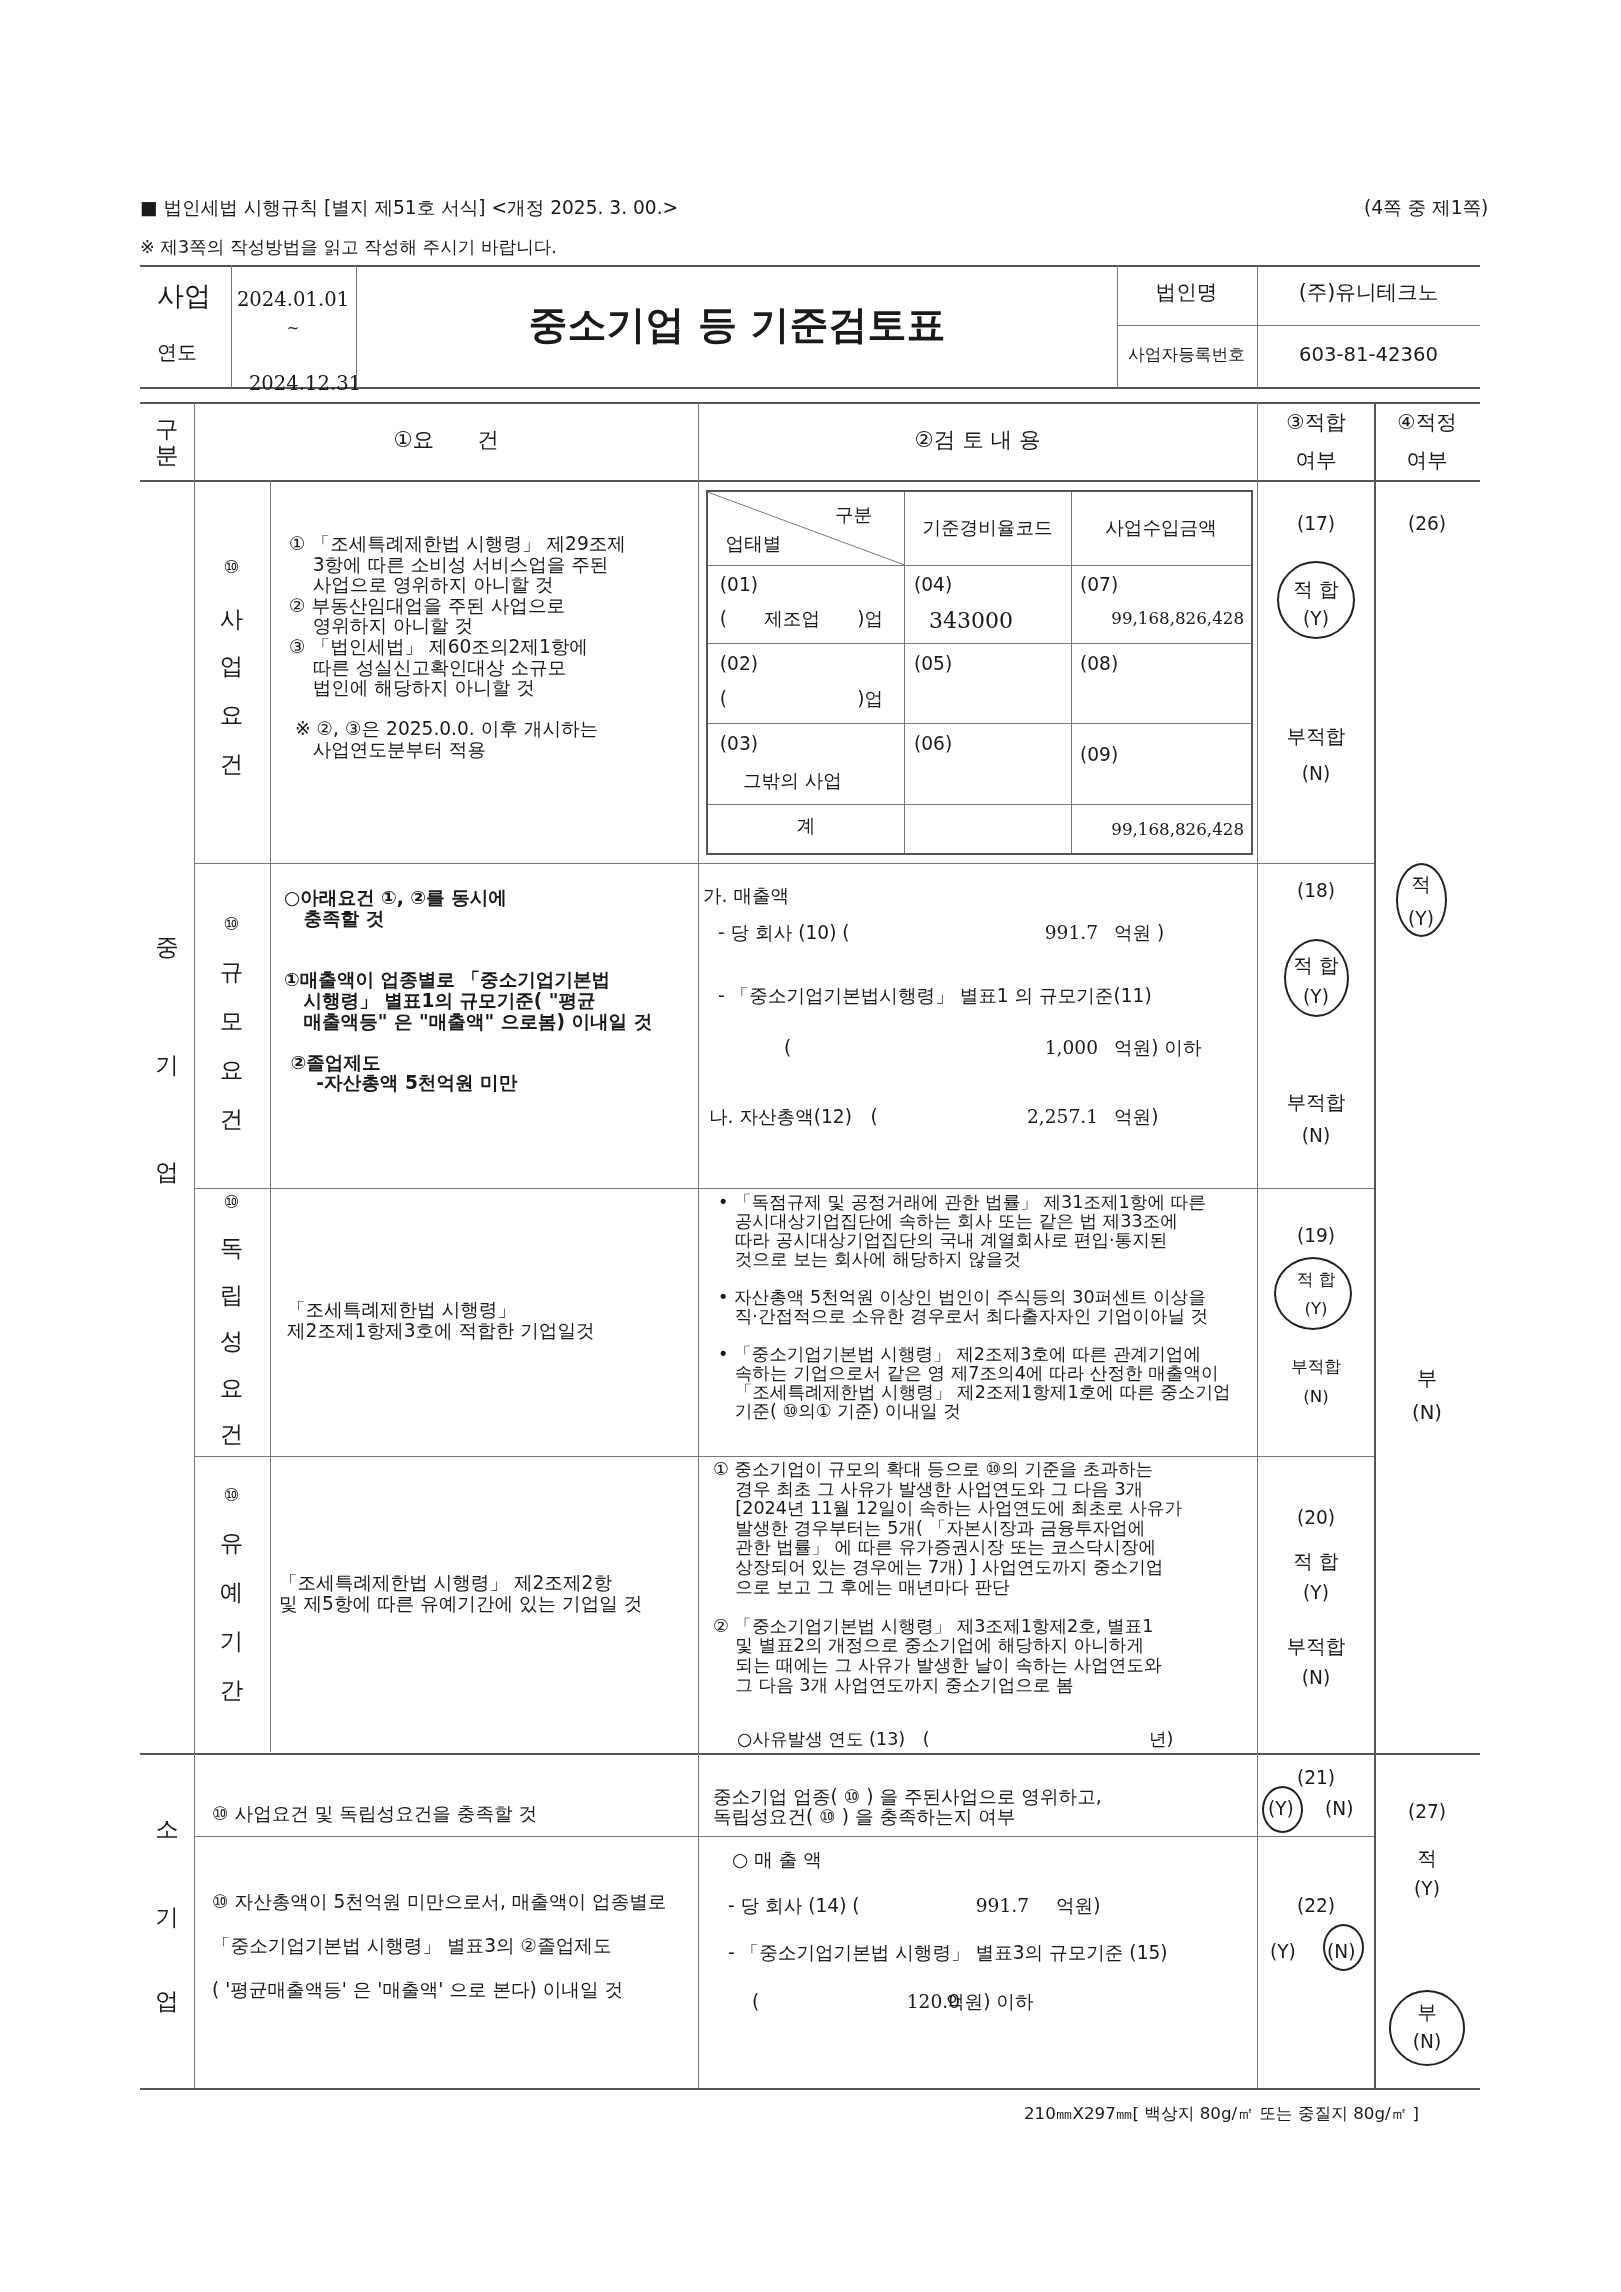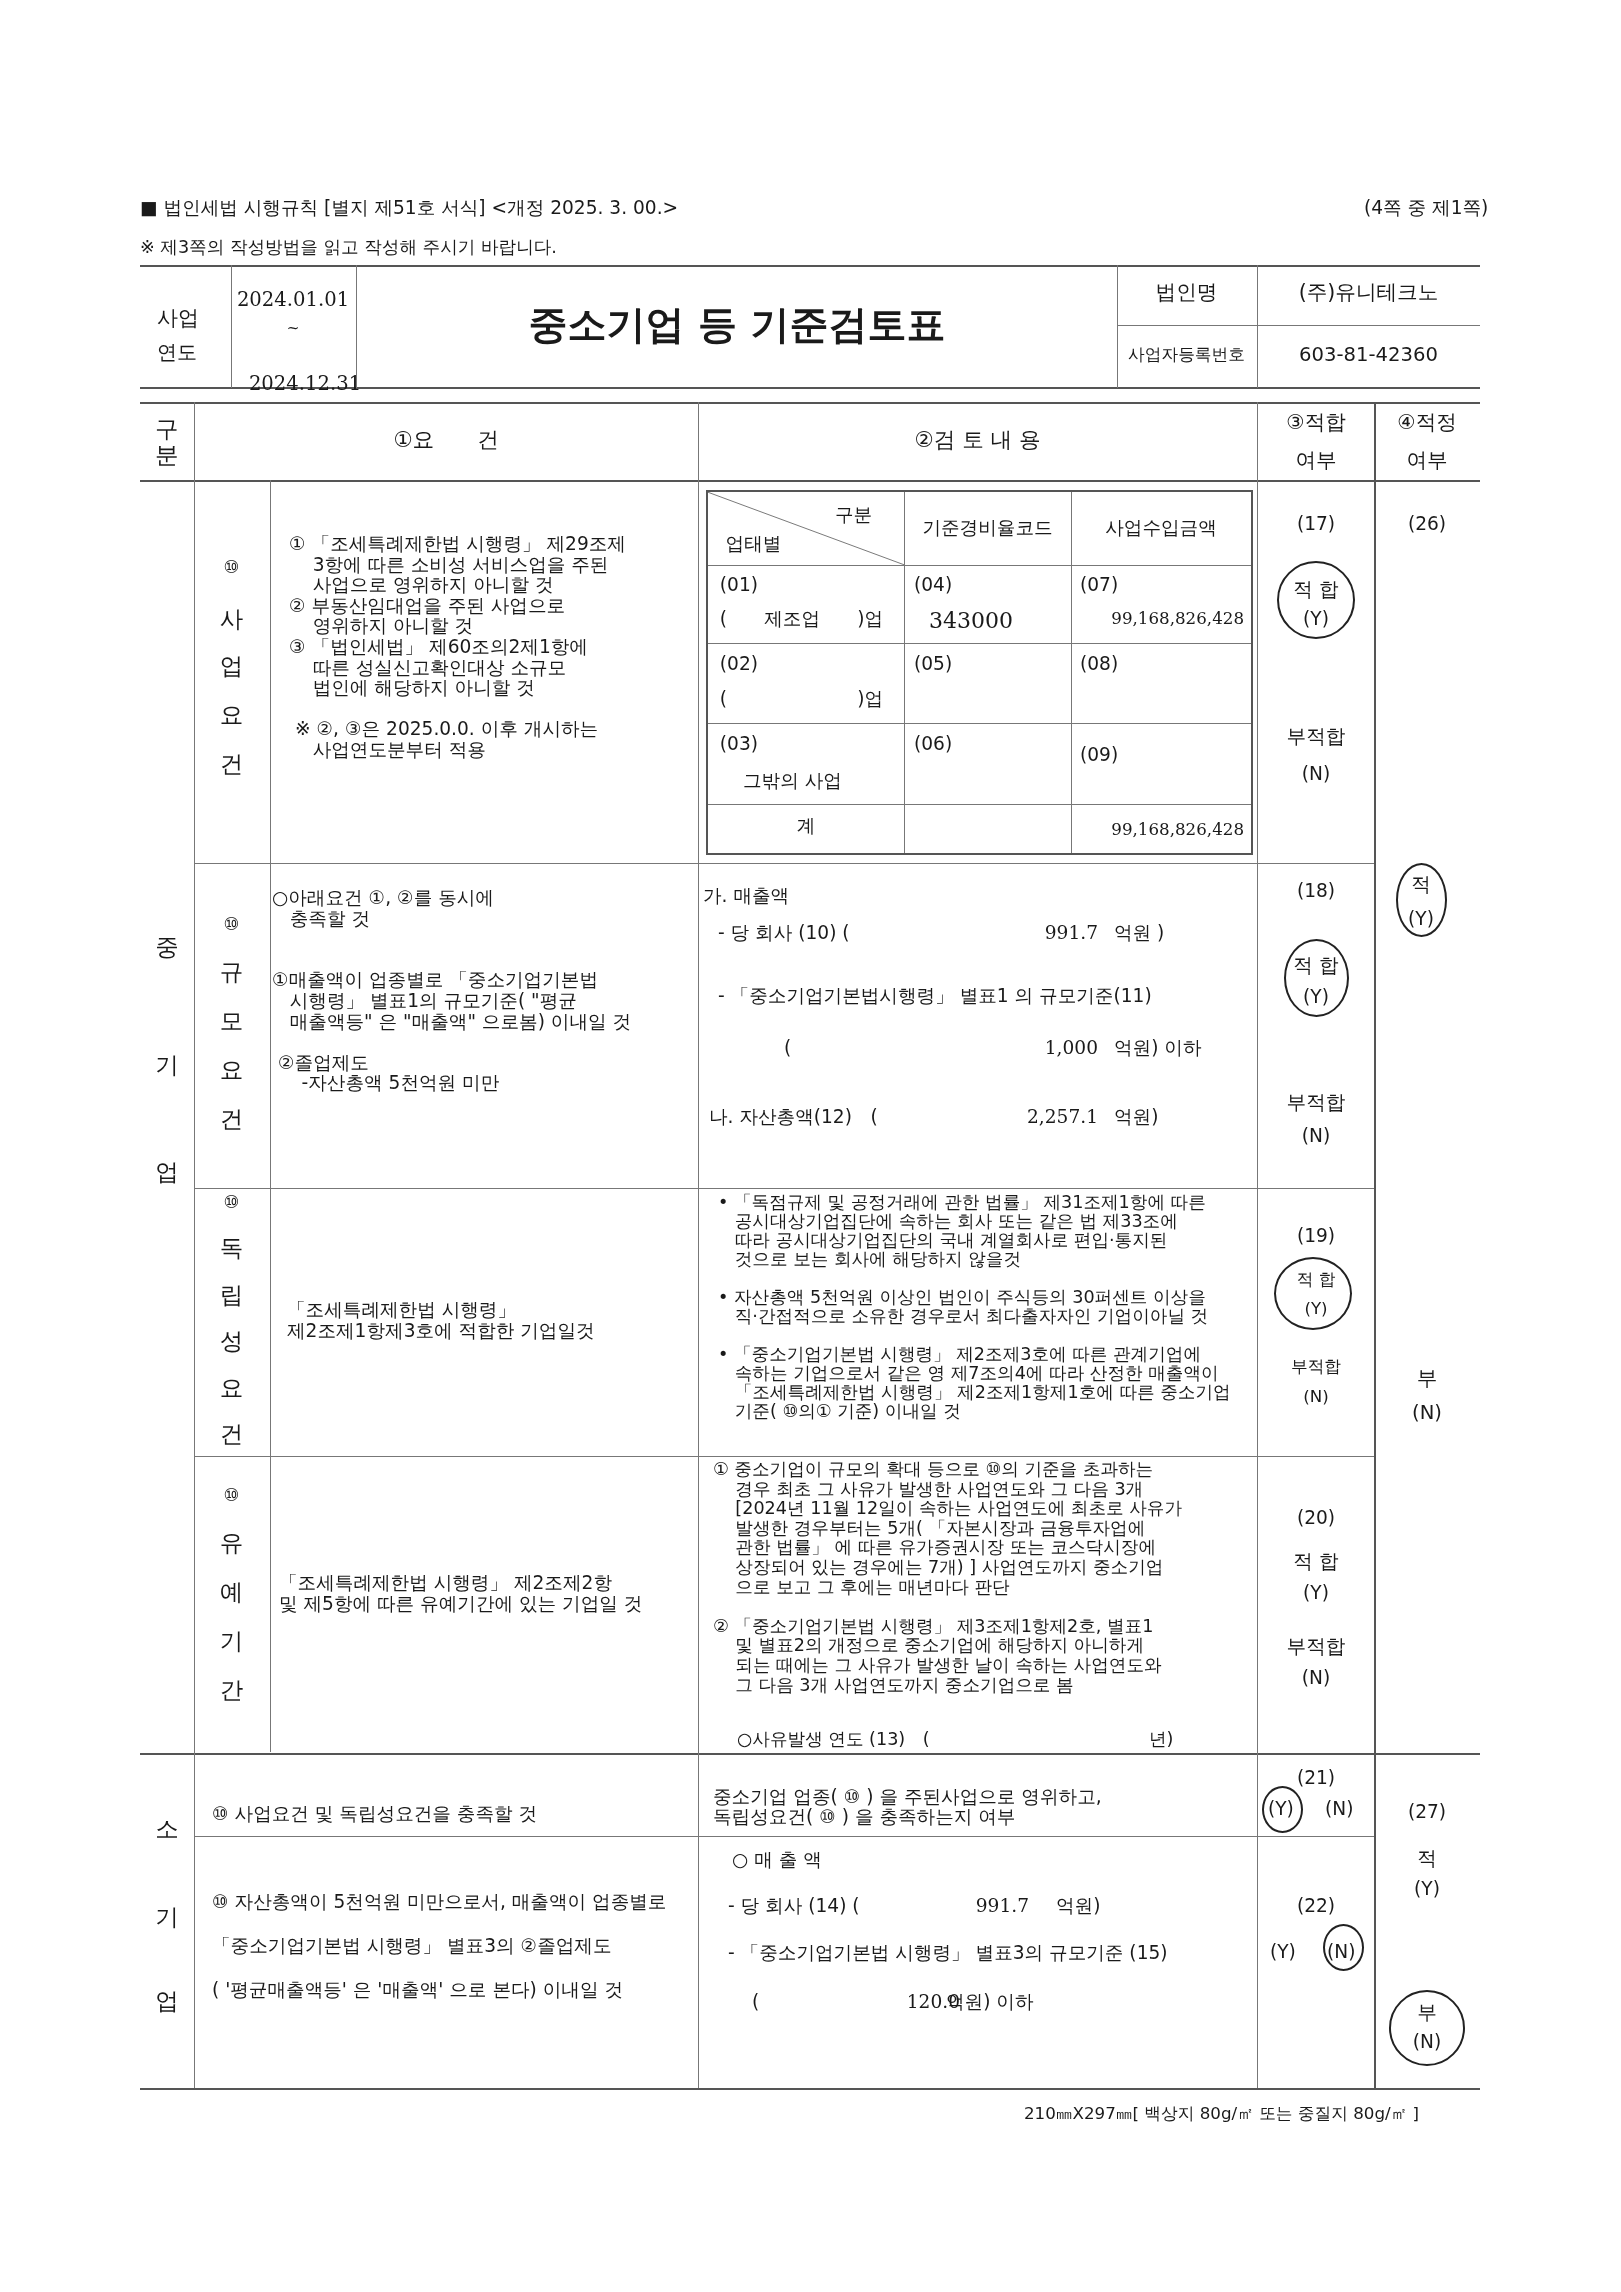--- a/index.html
+++ b/index.html
@@ -26,21 +26,21 @@
 
 <div>
   <div class="hl" style="left:140px;top:265px;width:1340px;"></div>
   <div class="hl" style="left:140px;top:387px;width:1340px;"></div>
   <div class="vl" style="left:231px;top:265px;height:123px;"></div>
   <div class="vl" style="left:356px;top:265px;height:123px;"></div>
   <div class="vl" style="left:1117px;top:265px;height:123px;"></div>
   <div class="vl" style="left:1257px;top:265px;height:123px;"></div>
   <div class="hlt" style="left:1117px;top:325px;width:363px;"></div>
 
-  <div class="t" style="left:157px;top:308px;font-size:21px;">사업</div>
+  <div class="t" style="left:157px;top:282px;font-size:27px;">사업</div>
   <div class="t" style="left:157px;top:342px;font-size:20px;">연도</div>
 
   <div class="t serif cc" style="left:231px;width:124px;top:290px;font-size:19.6px;">2024.01.01</div>
   <div class="t serif cc" style="left:231px;width:124px;top:320px;font-size:15.7px;">~</div>
   <div class="t serif cc" style="left:231px;width:148px;top:348px;font-size:19.6px;margin-top:26px;">2024.12.31</div>
 
   <div class="t cc" style="left:356px;width:762px;top:305px;font-size:39px;font-weight:bold;">중소기업 등 기준검토표</div>
 
   <div class="t cc" style="left:1117px;width:139px;top:282px;font-size:20.6px;">법인명</div>
   <div class="t cc" style="left:1257px;width:223px;top:282px;font-size:20.6px;">(주)유니테크노</div>
@@ -147,21 +147,21 @@
   <div class="t cc" style="left:1257px;width:118px;top:765px;font-size:18.6px;">(N)</div>
   <div class="t cc small" style="left:1374px;width:106px;top:515px;">(26)</div>
 </div>
 
 <div>
   <div class="vert" style="left:194px;width:75px;top:916px;font-size:17.6px;">⑩</div>
   <div class="vert" style="left:194px;width:75px;top:961px;">규</div>
   <div class="vert" style="left:194px;width:75px;top:1010px;">모</div>
   <div class="vert" style="left:194px;width:75px;top:1059px;">요</div>
   <div class="vert" style="left:194px;width:75px;top:1108px;">건</div>
-  <div class="para" style="left:272px;top:888px;line-height:20.6px;">○아래요건 ①, ②를 동시에
+  <div class="para" style="left:284px;top:888px;line-height:20.6px;font-weight:bold;">○아래요건 ①, ②를 동시에
    충족할 것
 
 
 ①매출액이 업종별로 「중소기업기본법
    시행령」 별표1의 규모기준( "평균
    매출액등" 은 "매출액" 으로봄) 이내일 것
 
  ②졸업제도
      -자산총액 5천억원 미만</div>
 

